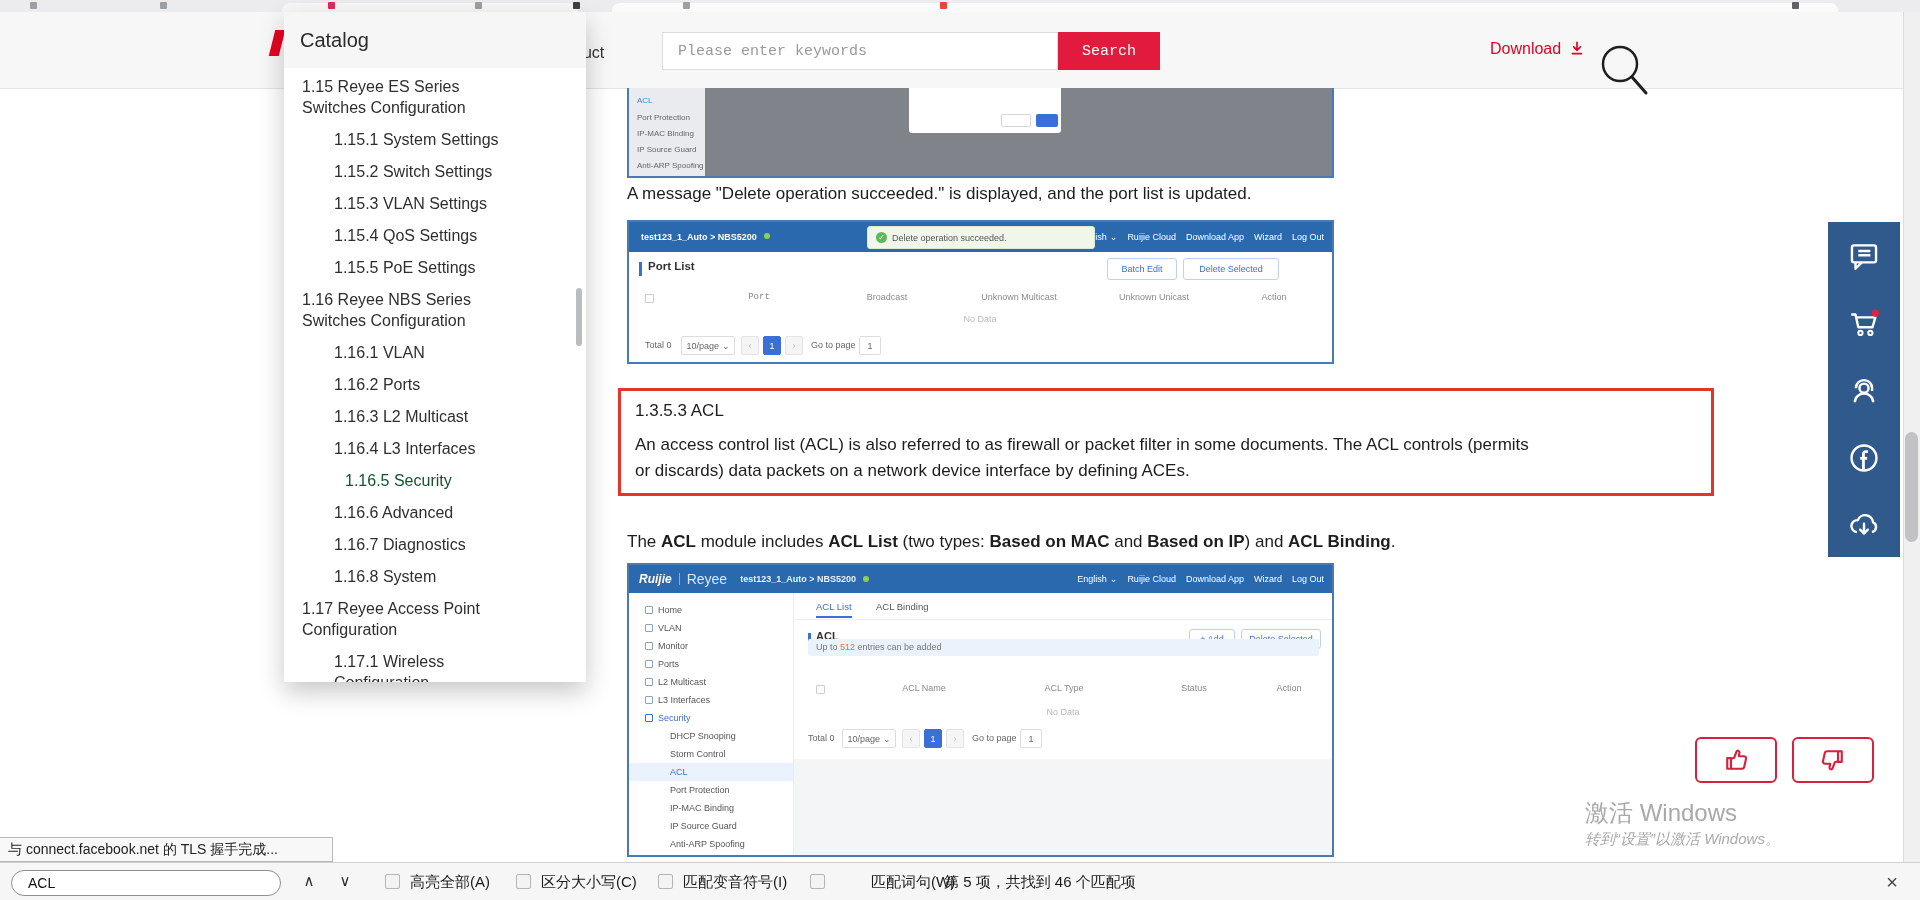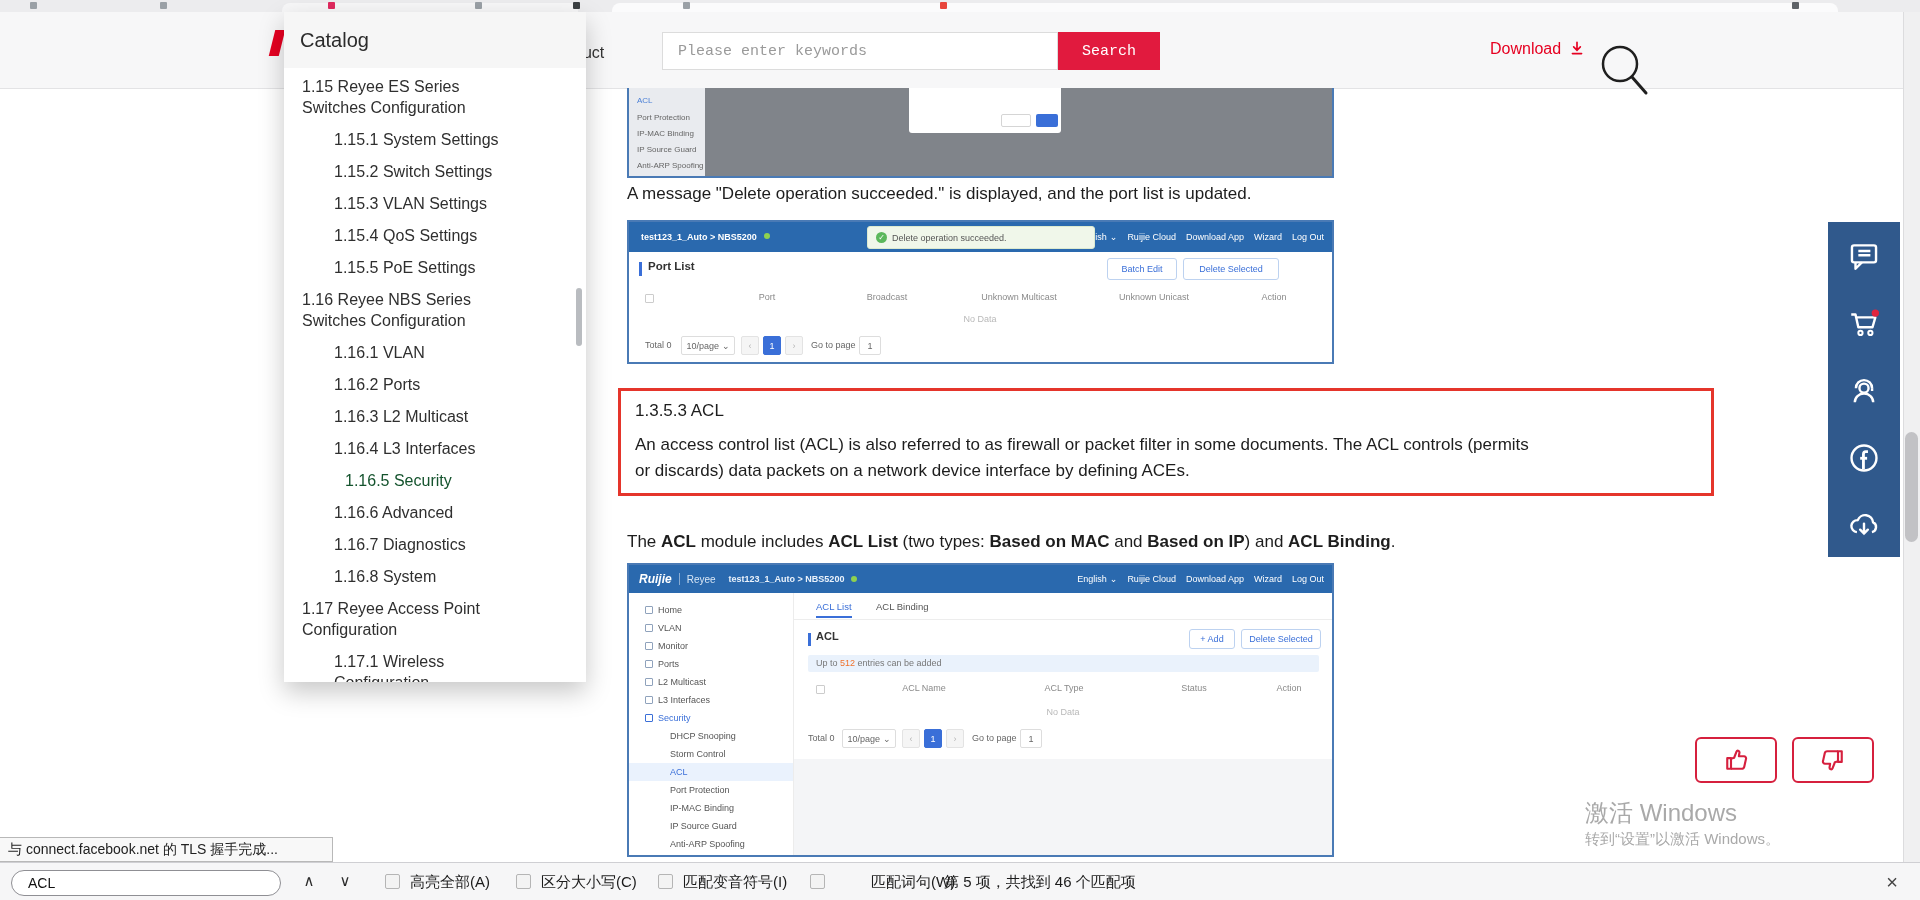--- a/index.html
+++ b/index.html
@@ -59,21 +59,21 @@
   #rail{left:1828px;top:222px;width:72px;height:335px;background:#30598c;z-index:10;}
   .railico{position:absolute;left:19px;cursor:pointer;}
   
   #sb-track{left:1903px;top:12px;width:17px;height:850px;background:#f0f0f1;border-left:1px solid #dcdcde;box-sizing:border-box;}
   #sb-thumb{left:1905px;top:432px;width:13px;height:110px;background:#c2c2c5;border-radius:7px;}
   
   .fbbtn{position:absolute;width:78px;height:42px;background:#fff;border:2px solid #d6203e;border-radius:6px;
       display:flex;align-items:center;justify-content:center;cursor:pointer;}
   
   #wm1{left:1585px;top:797px;font-size:24px;color:#a9a9a9;}
-  #wm2{left:1585px;top:830px;font-size:15px;color:#a9a9a9;}
+  #wm2{left:1585px;top:830px;font-size:15px;color:#a9a9a9;font-style:italic;}
   
   #statusbox{left:0;top:837px;width:333px;height:25px;background:#f8f8f8;border:1px solid #b8b8b8;border-left:none;
       box-sizing:border-box;font-size:14px;color:#222;line-height:23px;padding-left:8px;z-index:41;}
   #findbar{left:0;top:862px;width:1920px;height:38px;background:#f6f6f7;border-top:1px solid #cfcfd3;box-sizing:border-box;z-index:40;}
   #find-input{position:absolute;left:11px;top:7px;width:270px;height:26px;border:1px solid #8f8f94;border-radius:13px;
       background:#fff;box-sizing:border-box;font-family:"Liberation Sans",sans-serif;font-size:14px;color:#111;
       padding:0 0 0 16px;outline:none;}
   .find-nav{position:absolute;top:5px;width:26px;height:26px;display:flex;align-items:center;justify-content:center;
       font-size:15px;color:#2b2b2b;cursor:pointer;}
   .find-cb{position:absolute;top:11px;width:15px;height:15px;background:#f3f3f3;border:1px solid #b5b5b5;border-radius:2px;box-sizing:border-box;cursor:pointer;}
@@ -153,21 +153,21 @@
     <div style="position:absolute;left:238px;top:4px;width:228px;height:23px;background:#f0f7ea;border:1px solid #dcead0;border-radius:3px;display:flex;align-items:center;gap:5px;padding-left:8px;box-sizing:border-box;">
       <span style="width:11px;height:11px;border-radius:50%;background:#5cb85c;color:#fff;font-size:8px;display:flex;align-items:center;justify-content:center;">✓</span>
       <span style="font-size:9px;color:#555;">Delete operation succeeded.</span>
     </div>
     <div style="position:absolute;left:0;top:30px;width:703px;height:110px;background:#fff;">
       <span style="position:absolute;left:10px;top:10px;width:3px;height:14px;background:#3a6fd8;"></span>
       <span style="position:absolute;left:19px;top:8px;font-size:11.5px;font-weight:bold;color:#333;">Port List</span>
       <span class="bluebtn-o" style="position:absolute;left:478px;top:6px;width:68px;height:20px;">Batch Edit</span>
       <span class="bluebtn-o" style="position:absolute;left:554px;top:6px;width:94px;height:20px;">Delete Selected</span>
       <span class="chk" style="left:16px;top:42px;"></span>
-      <span class="colhdr" style="left:138px;top:40px;">Port</span>
+      <span class="colhdr" style="left:130px;top:40px;font-family:Liberation Mono, monospace;">Port</span>
       <span class="colhdr" style="left:258px;top:40px;">Broadcast</span>
       <span class="colhdr" style="left:390px;top:40px;">Unknown Multicast</span>
       <span class="colhdr" style="left:525px;top:40px;">Unknown Unicast</span>
       <span class="colhdr" style="left:645px;top:40px;">Action</span>
       <span class="nodata" style="left:351px;top:62px;">No Data</span>
       <span style="position:absolute;left:16px;top:88px;font-size:9px;color:#666;">Total 0</span>
       <span class="pgbox" style="left:52px;top:84px;width:52px;height:17px;gap:3px;">
           <span>10/page</span>
           <span>⌄</span>
         </span>
@@ -187,21 +187,21 @@
 
   <div class="abs doc-text" style="left:627px;top:532px;">
     <span>The </span><span class="bold">ACL</span><span> module includes </span><span class="bold">ACL List</span><span> (two types: </span><span class="bold">Based on MAC</span><span> and </span><span class="bold">Based on IP</span><span>) and </span><span class="bold">ACL Binding</span><span>.</span>
   </div>
 
   <div class="abs shotborder" style="left:627px;top:563px;width:703px;height:290px;overflow:hidden;background:#fff;">
     <div class="devhead" style="width:703px;height:28px;">
       <div style="position:absolute;left:10px;top:0;height:28px;display:flex;align-items:center;gap:7px;">
         <span style="font-size:12px;font-weight:bold;font-style:italic;color:#fff;">Ruijie</span>
         <span style="width:1px;height:12px;background:rgba(255,255,255,.45);"></span>
-        <span style="font-size:10px;color:#d8e6f5;">Reyee</span>
+        <span style="font-size:14px;color:#d8e6f5;">Reyee</span>
         <span style="font-size:9px;font-weight:bold;color:#eaf2fb;margin-left:6px;">test123_1_Auto &gt; NBS5200</span>
         <span style="width:6px;height:6px;border-radius:50%;background:#8fd14f;"></span>
       </div>
       <div style="position:absolute;right:8px;top:0;height:28px;display:flex;align-items:center;gap:10px;font-size:9px;color:#fff;">
         <span class="devlink">
             <span>English</span>
             <span>⌄</span>
           </span>
         <span class="devlink">Ruijie Cloud</span>
         <span class="devlink">Download App</span>
@@ -248,21 +248,21 @@
       <div class="s3item s3sub">Advanced</div>
     </div>
     <div style="position:absolute;left:165px;top:28px;width:538px;height:262px;background:#fff;">
       <span style="position:absolute;left:22px;top:8px;font-size:9.5px;color:#3a6fd8;border-bottom:2px solid #3a6fd8;padding-bottom:4px;">ACL List</span>
       <span style="position:absolute;left:82px;top:8px;font-size:9.5px;color:#555;">ACL Binding</span>
       <span style="position:absolute;left:0;top:26px;width:538px;height:1px;background:#ededed;"></span>
       <span style="position:absolute;left:14px;top:40px;width:3px;height:13px;background:#3a6fd8;"></span>
       <span style="position:absolute;left:22px;top:37px;font-size:11px;font-weight:bold;color:#333;">ACL</span>
       <span class="bluebtn-o" style="position:absolute;left:395px;top:36px;width:44px;height:18px;">+ Add</span>
       <span class="bluebtn-o" style="position:absolute;left:447px;top:36px;width:78px;height:18px;">Delete Selected</span>
-      <div style="position:absolute;left:14px;top:62px;width:511px;height:17px;background:#eaf2fc;border-radius:2px;line-height:17px;font-size:9px;color:#777;padding-left:8px;box-sizing:border-box;">
+      <div style="position:absolute;left:14px;top:46px;width:511px;height:17px;background:#eaf2fc;border-radius:2px;line-height:17px;font-size:9px;color:#777;padding-left:8px;box-sizing:border-box;">
         <span>Up to </span><span style="color:#f0722c;">512</span><span> entries can be added</span>
       </div>
       <span class="chk" style="left:22px;top:92px;"></span>
       <span class="colhdr" style="left:130px;top:90px;">ACL Name</span>
       <span class="colhdr" style="left:270px;top:90px;">ACL Type</span>
       <span class="colhdr" style="left:400px;top:90px;">Status</span>
       <span class="colhdr" style="left:495px;top:90px;">Action</span>
       <span class="nodata" style="left:269px;top:114px;">No Data</span>
       <span style="position:absolute;left:14px;top:140px;font-size:9px;color:#666;">Total 0</span>
       <span class="pgbox" style="left:48px;top:136px;width:52px;height:17px;gap:3px;">

